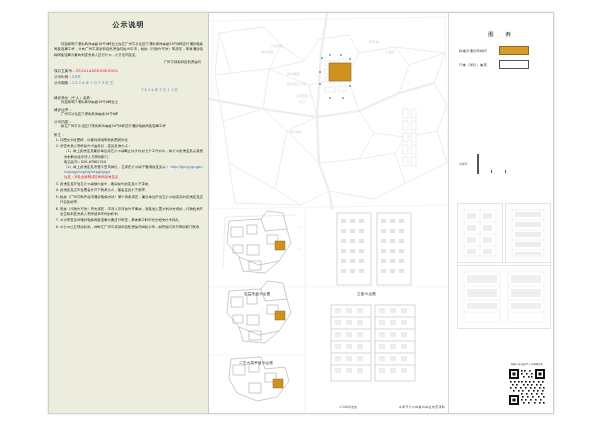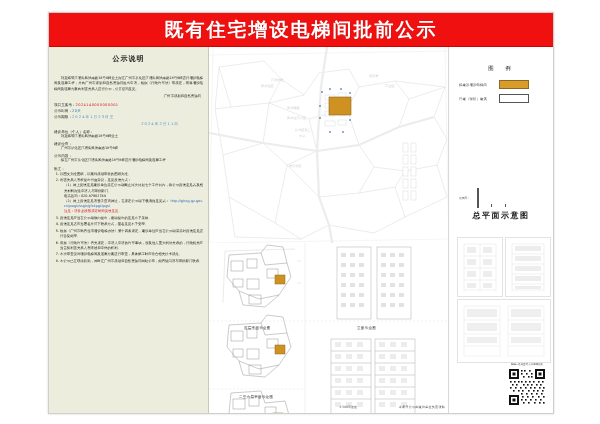--- a/index.html
+++ b/index.html
@@ -123,23 +123,20 @@
   .footer-note2{
     position:absolute;right:196px;bottom:4px;font-size:3px;color:#555;
   }
 </style>
 </head>
 <body>
 
 <div class="page">
   <div class="poster">
 
-    <div class="title-bar">
-      <div class="title">既有住宅增设电梯间批前公示</div>
-    </div>
 
     <div class="body-row">
 
       <div class="notice">
         <div class="notice-title">公示说明</div>
         <div class="para">刘嘉炜等江埔街凤池南路18号8幢业主报在广州市从化区江埔街凤池南路18号8幢进行增设电梯间及连廊工程，并向广州市规划和自然资源局提出申请，根据《行政许可法》等规定，现将增设电梯间及连廊方案向利害关系人进行公示，公开征询意见。</div>
         <div class="sign">广州市规划和自然资源局</div>
 
         <div class="kv">
           <span class="k">项目立案号：</span><span class="red">2024140000000001</span>
@@ -445,21 +442,20 @@
         <div class="scalebar">
           <span class="sb-lbl">比例尺：</span>
           <span class="sb-wrap">
             <span class="sb-ticks">
               <i style="left:13px"></i>
               <i style="left:27px"></i>
             </span>
           </span>
         </div>
 
-        <div class="plan-caption">总平面示意图</div>
 
         <div class="thumbs">
           <div class="thumb t1">
             <svg width="44" height="58" viewBox="0 0 44 58">
               <g stroke="#dcdcdc" fill="none" stroke-width="0.4">
                 <rect x="6" y="6" width="32" height="46"></rect>
                 <path d="M6 18 L38 18"></path>
                   <path d="M6 30 L38 30"></path>
                   <path d="M6 42 L38 42"></path>
                 <path d="M22 6 L22 52"></path>

